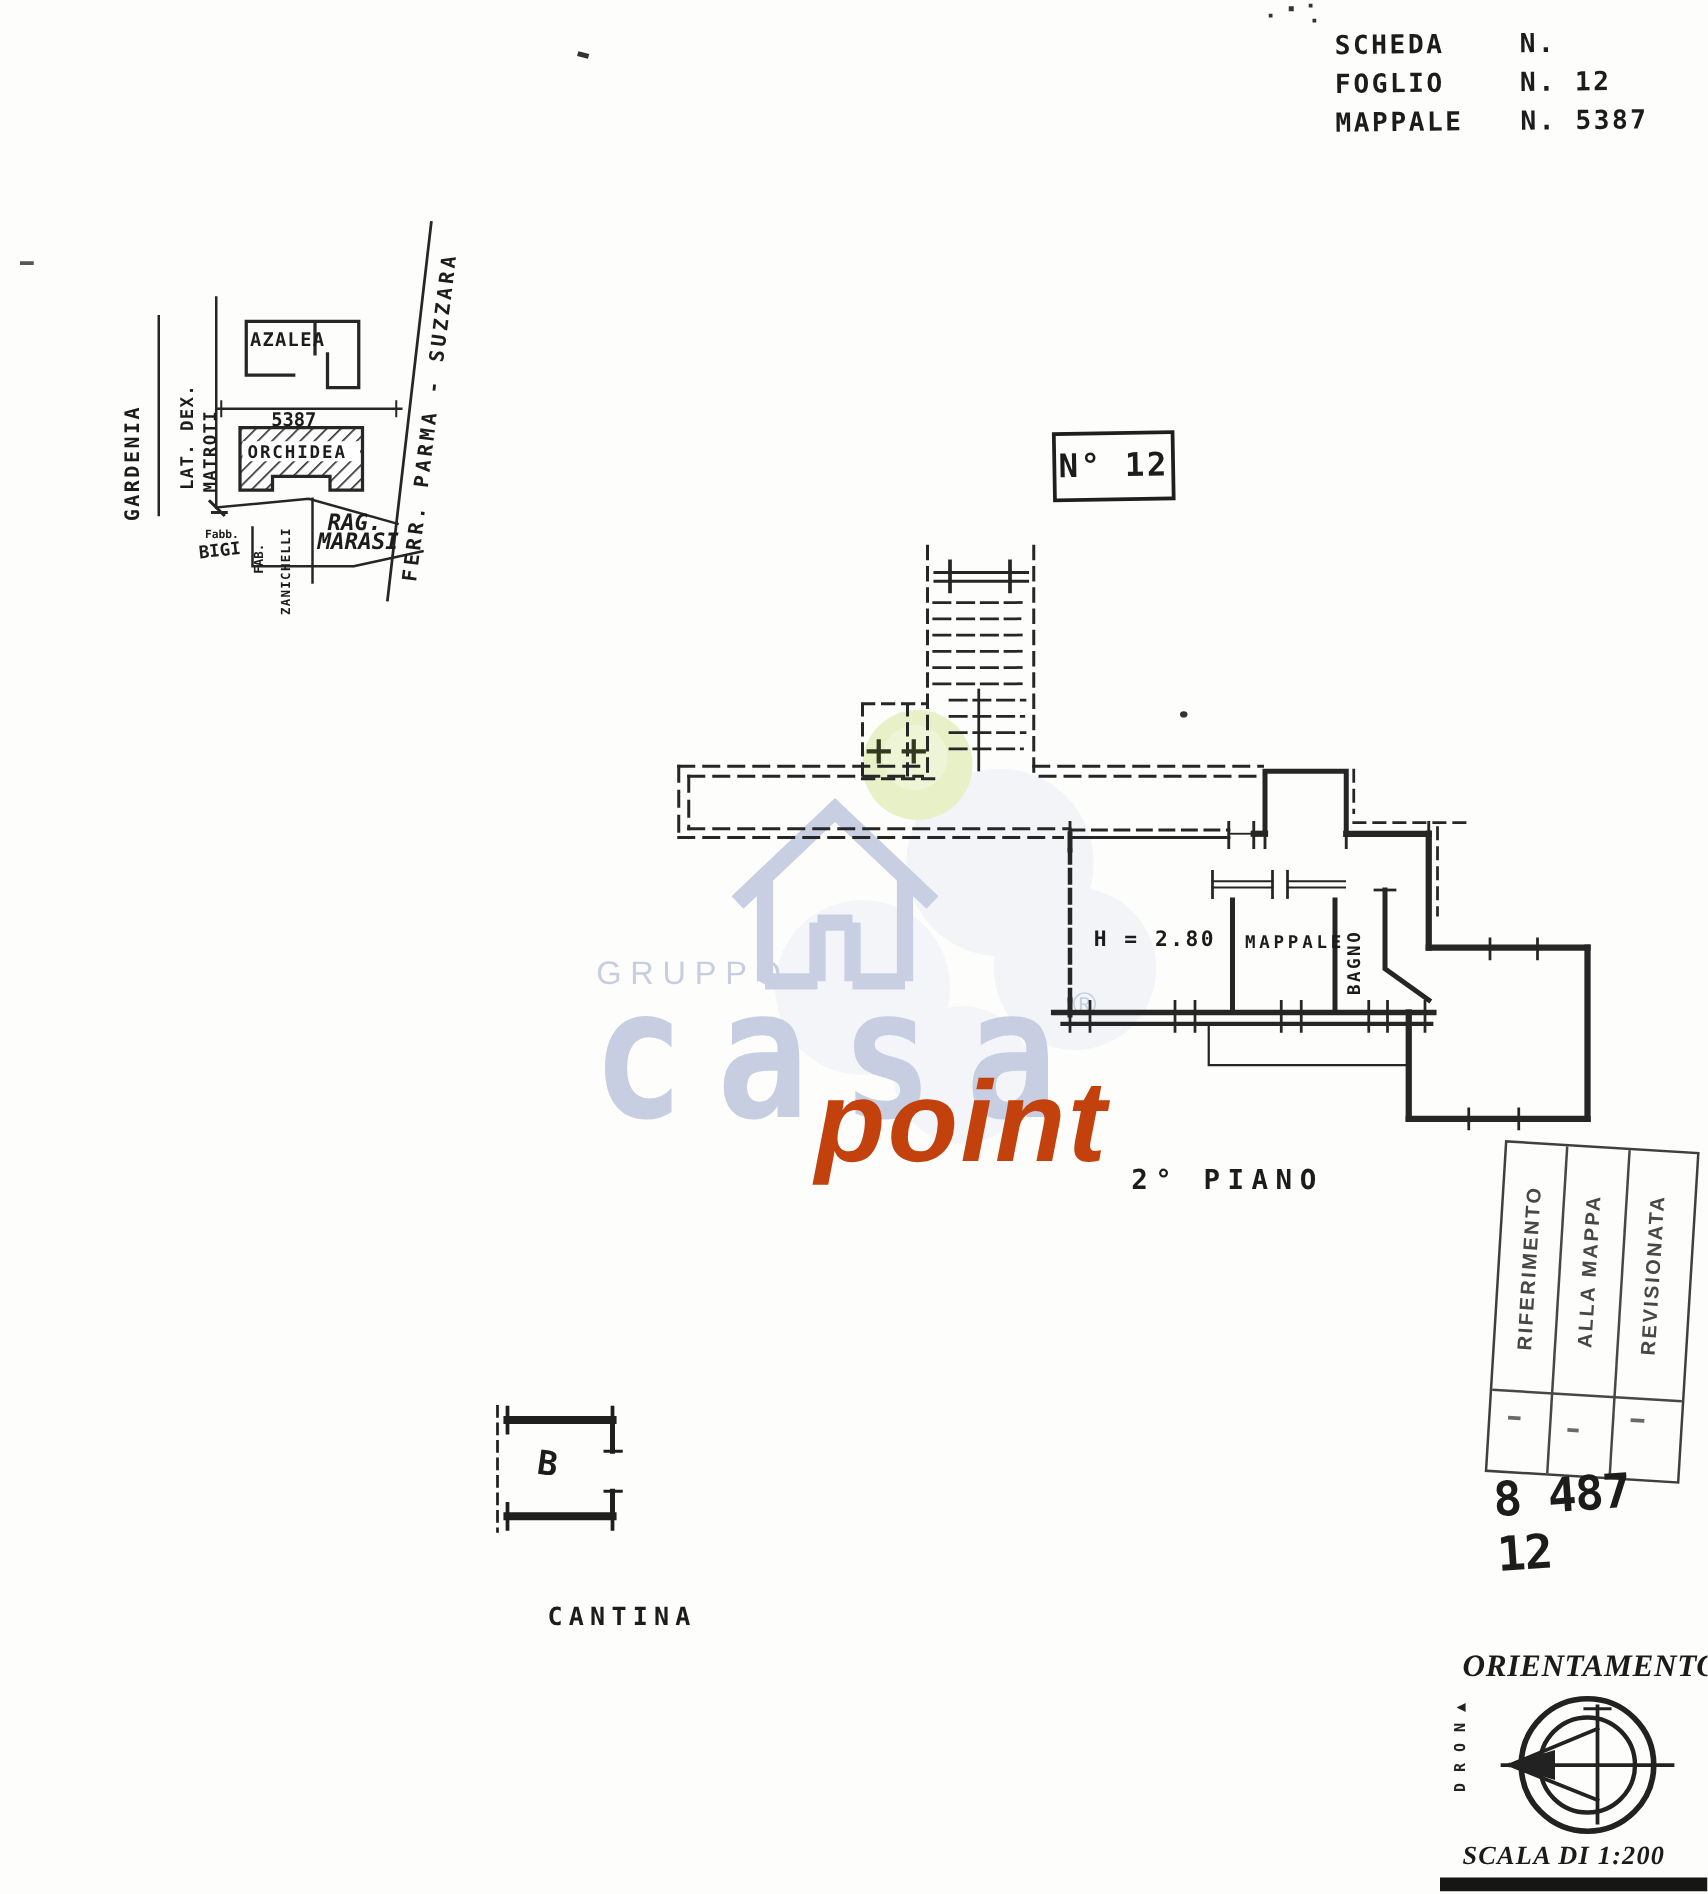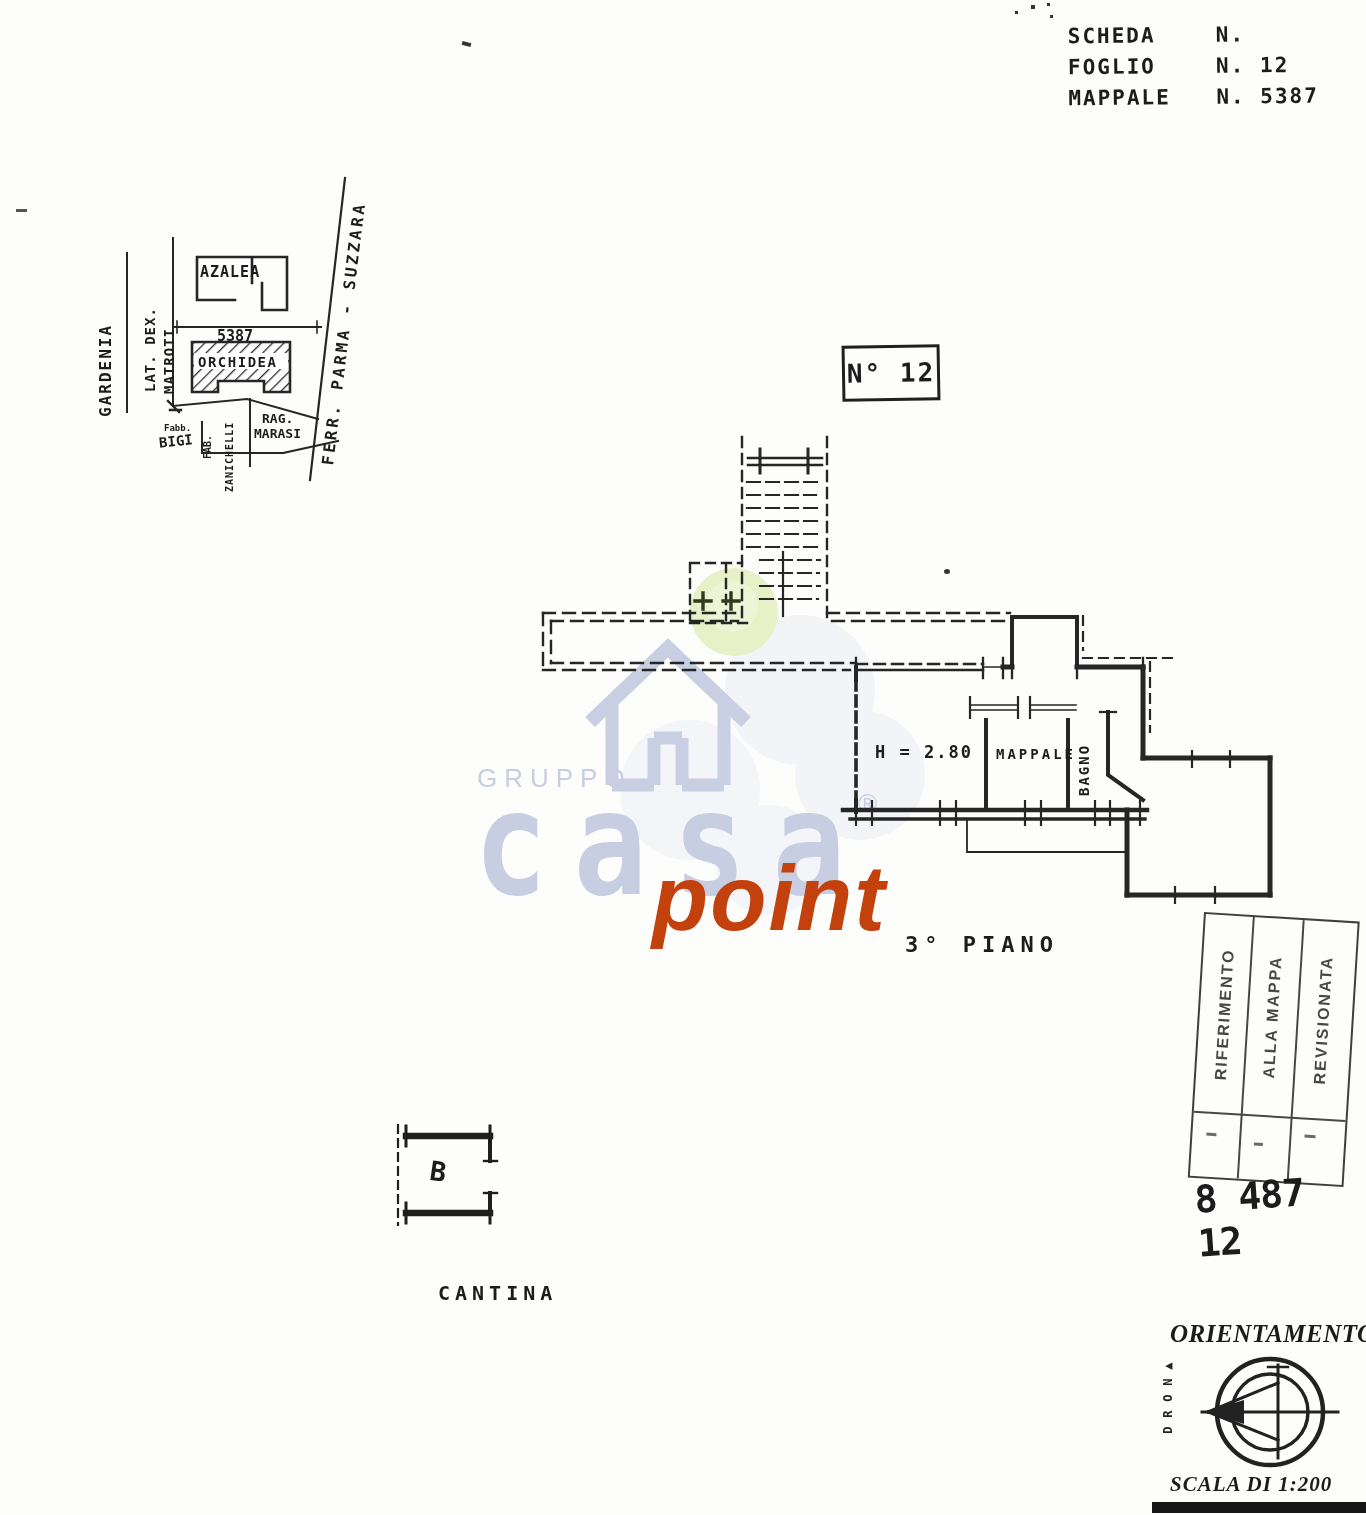--- a/index.html
+++ b/index.html
@@ -114,21 +114,21 @@
 <div class="abs hw vtext" style="left:96px;top:417px;font-size:16px;letter-spacing:2px;">GARDENIA</div>
 <div class="abs hw vtext" style="left:142px;top:392px;font-size:14px;letter-spacing:1px;">LAT. DEX.</div>
 <div class="abs hw vtext" style="left:161px;top:394px;font-size:14px;letter-spacing:1px;">MATROTI</div>
 <div class="abs hw" style="left:200px;top:263px;font-size:15px;letter-spacing:1px;">AZALEA</div>
 <div class="abs hw" style="left:217px;top:327px;font-size:15px;text-align:right;">5387</div>
 <div class="abs hw" style="left:198px;top:354px;font-size:14px;letter-spacing:1.5px;">ORCHIDEA</div>
 <div class="abs hw" style="left:164px;top:423px;font-size:9px;">Fabb.</div>
 <div class="abs hw" style="left:159px;top:433px;font-size:14px;transform:rotate(-6deg);">BIGI</div>
 <div class="abs hw vtext" style="left:202px;top:459px;font-size:10px;">FAB.</div>
 <div class="abs hw vtext" style="left:224px;top:492px;font-size:10px;letter-spacing:1px;">ZANICHELLI</div>
-<div class="abs hw" style="left:254px;top:411px;font-size:13px;line-height:15px;">
+<div class="abs hw" style="left:254px;top:411px;font-size:18px;line-height:15px;font-style:italic;">
   <span style="display:block;margin-left:8px;">RAG.</span>
   <span style="display:block;">MARASI</span>
 </div>
 <div class="abs hw" style="left:318px;top:464px;font-size:16px;letter-spacing:3px;white-space:nowrap;transform-origin:left top;transform:rotate(-83deg);">FERR. PARMA - SUZZARA</div>
 
 <div class="abs" style="left:842px;top:345px;width:92px;height:50px;border:3px solid #1f1f1f;transform:rotate(-1deg);
             display:flex;align-items:center;justify-content:center;">
   <span class="hw" style="font-size:26px;letter-spacing:2px;">N° 12</span>
 </div>
 
@@ -223,21 +223,21 @@
 
     <g stroke-width="1.8">
       <path d="M447,399 V432 M447,432 H607"></path>
     </g>
   </g>
 </svg>
 
 <div class="abs hw" style="left:875px;top:742px;font-size:17px;letter-spacing:2px;">H = 2.80</div>
 <div class="abs hw room-label" style="left:996px;top:746px;font-size:14px;">MAPPALE</div>
 <div class="abs hw vtext" style="left:1076px;top:796px;font-size:14px;letter-spacing:2px;">BAGNO</div>
-<div class="abs hw" style="left:905px;top:932px;font-size:22px;letter-spacing:6px;">3° PIANO</div>
+<div class="abs hw" style="left:905px;top:932px;font-size:22px;letter-spacing:6px;">2° PIANO</div>
 
 <svg class="abs" style="left:390px;top:1115px;" width="140" height="130" viewBox="0 0 140 130">
   <g stroke="#1f1f1f" fill="none" stroke-linecap="square">
     <path d="M8,10 V110" stroke-width="2.2" stroke-dasharray="8 6"></path>
     <path d="M16,21 H100" stroke-width="6.5"></path>
     <path d="M16,98 H100" stroke-width="6.5"></path>
     <path d="M100,21 V46" stroke-width="4"></path>
       <path d="M94,46 H107" stroke-width="2.4"></path>
     <path d="M100,98 V78" stroke-width="4"></path>
       <path d="M94,78 H107" stroke-width="2.4"></path>

